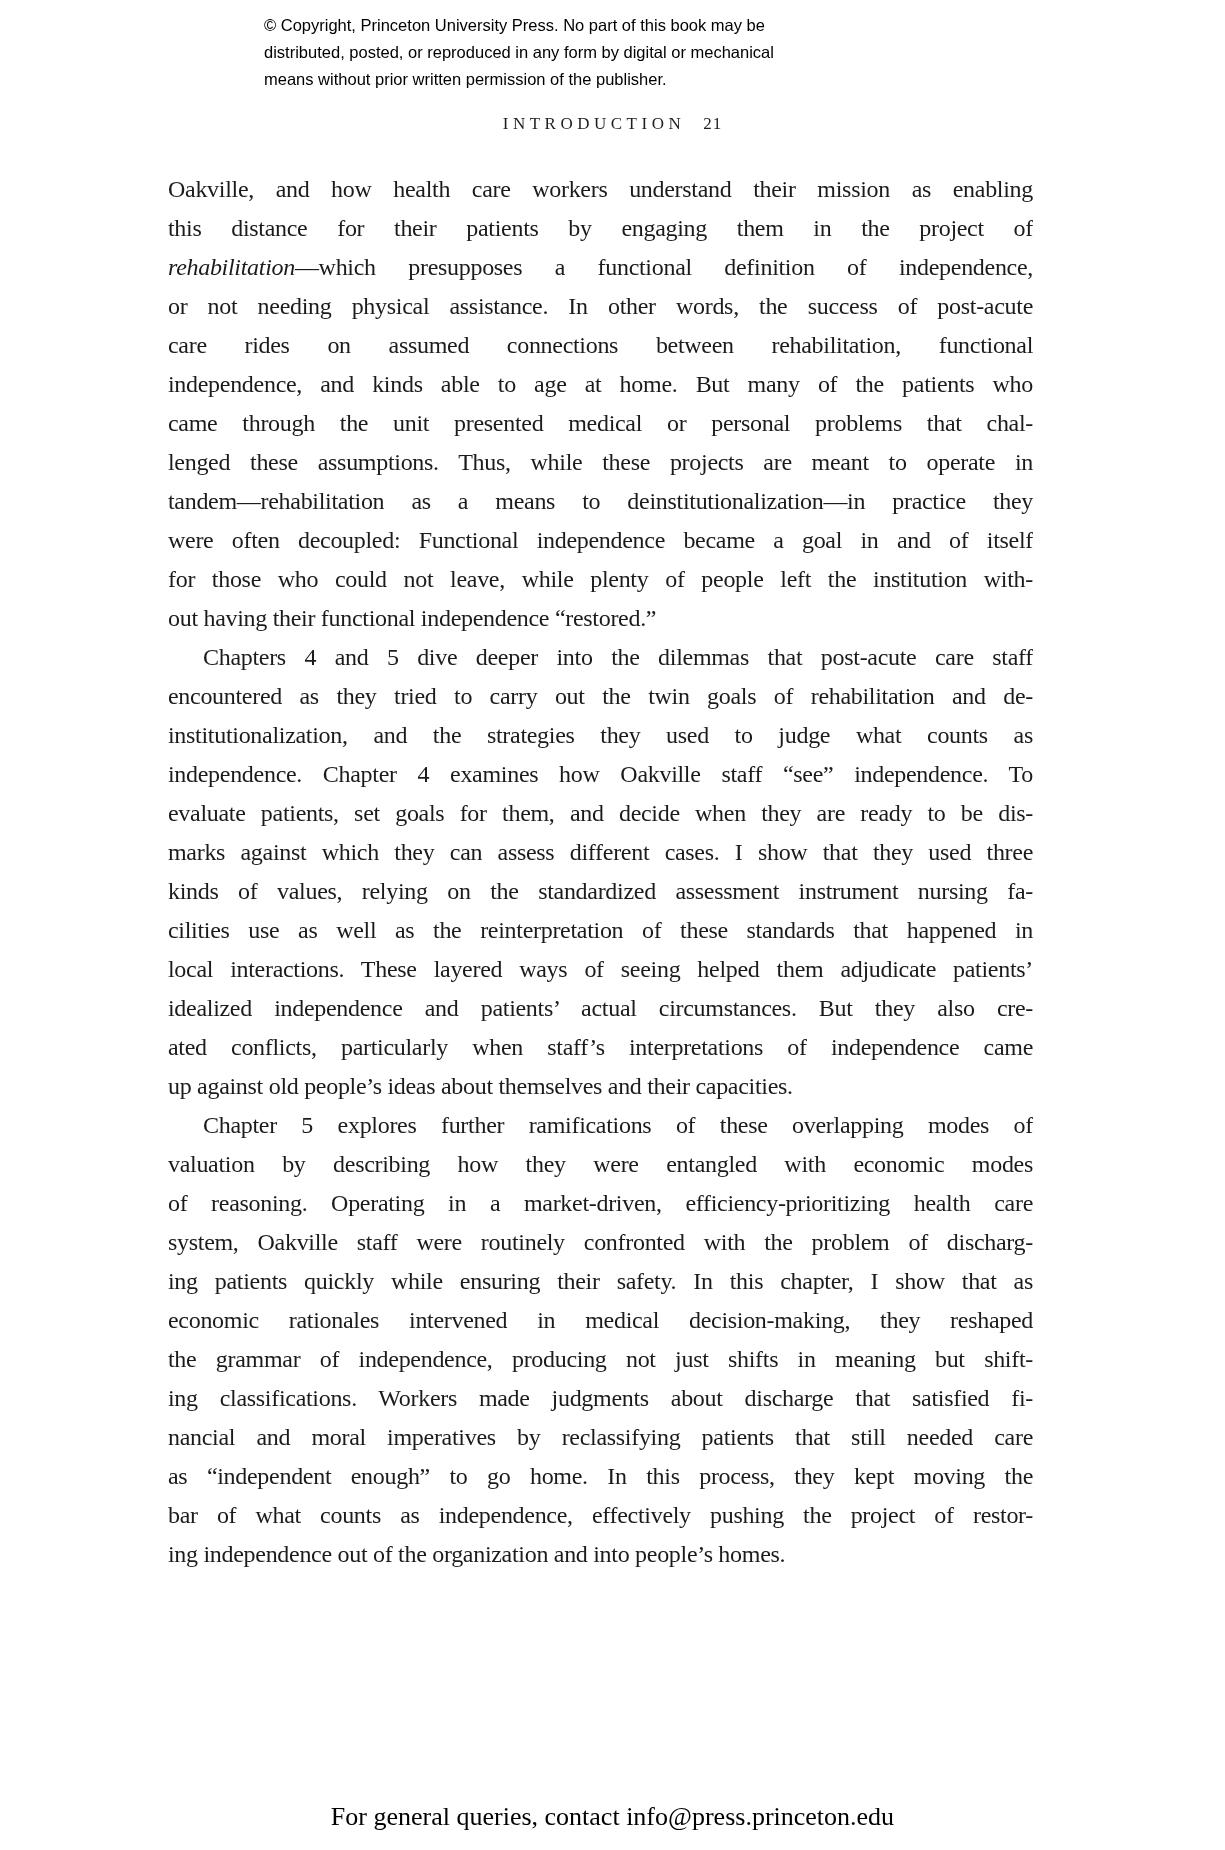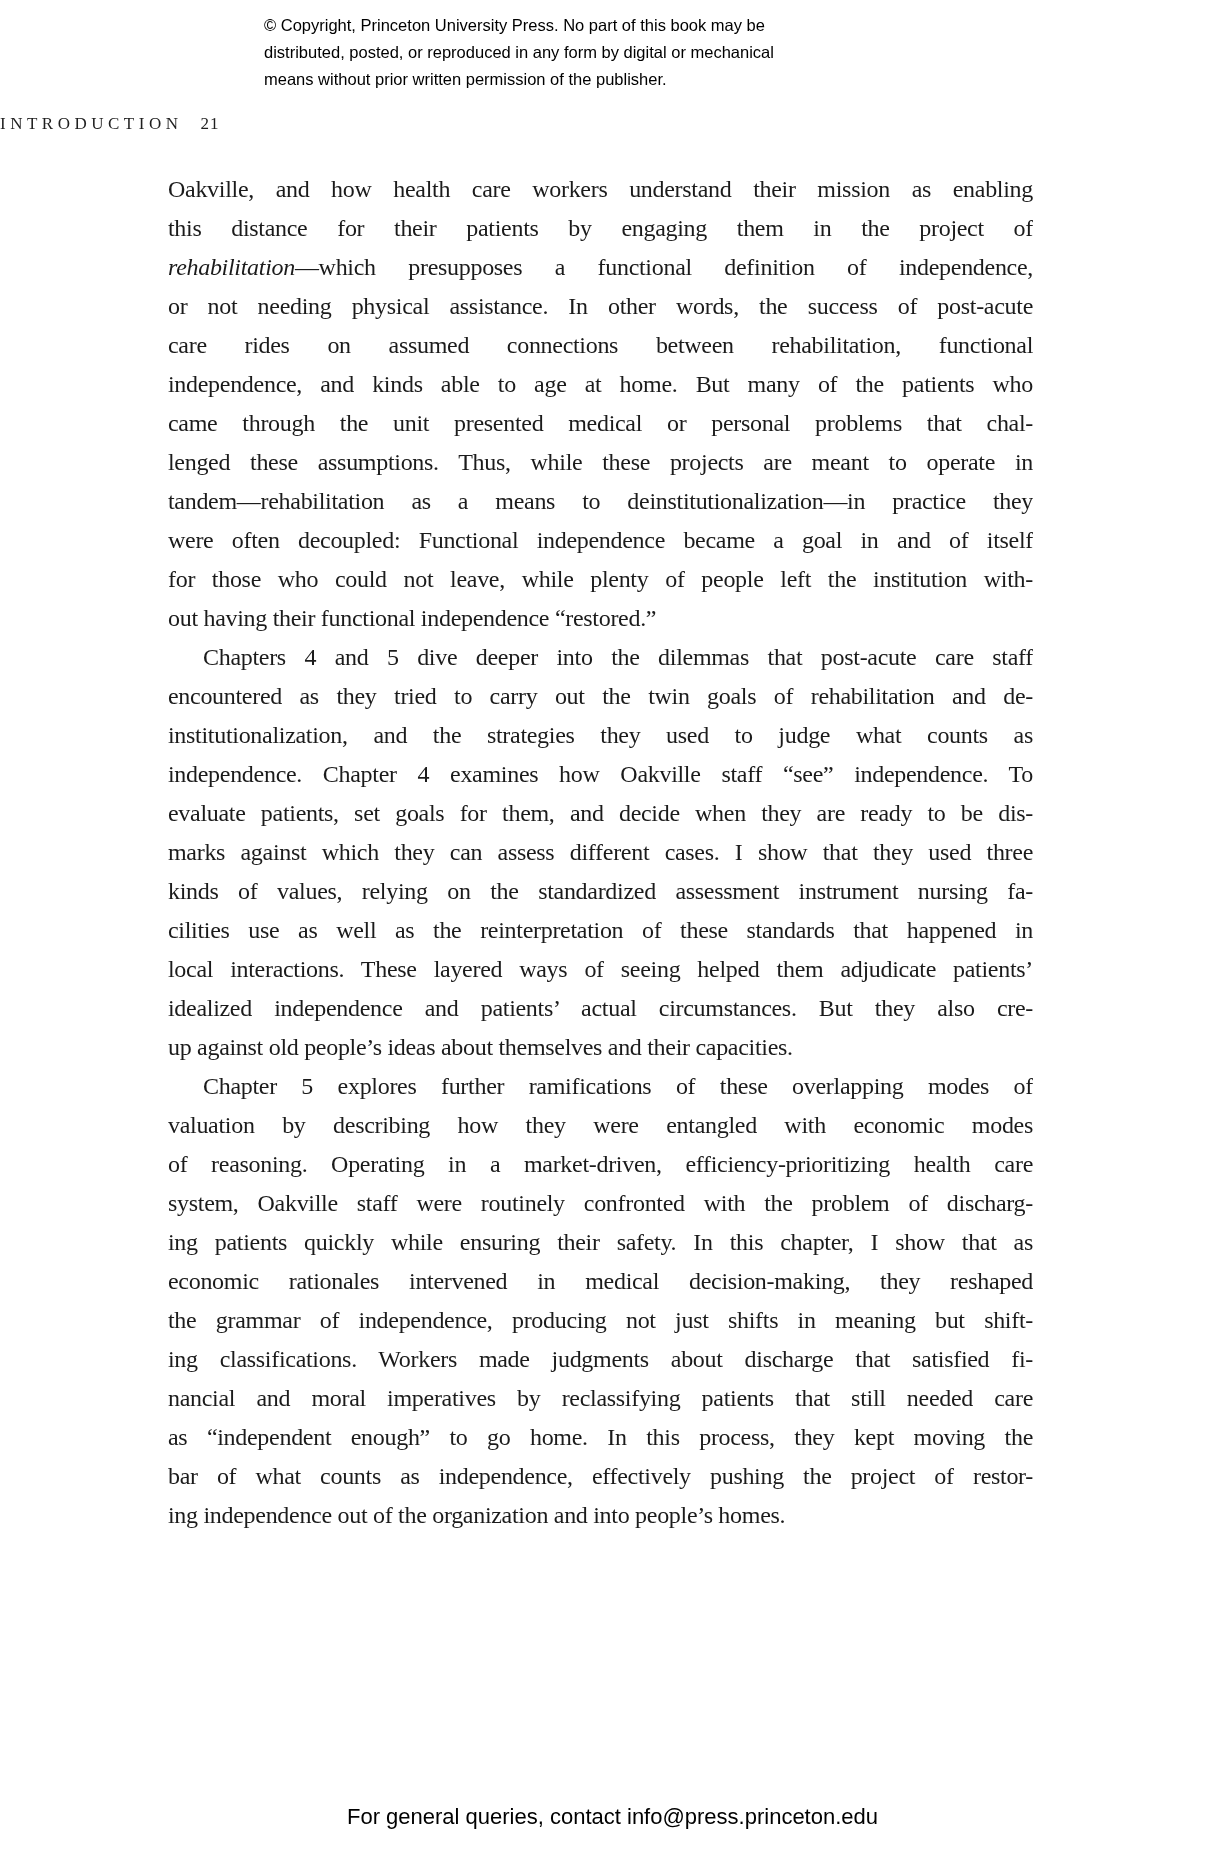--- a/index.html
+++ b/index.html
@@ -26,20 +26,21 @@
     color: #000000;
     text-align: left;
     white-space: nowrap;
   }
   
   .running-head {
     position: absolute;
     top: 114px;
     left: 0;
     width: 100%;
+    text-align: center;
     font-family: "Liberation Serif", serif;
     font-size: 17px;
     color: #1f1f1f;
   }
   .running-head .rh-title {
     letter-spacing: 4.5px;
   }
   .running-head .rh-page {
     margin-left: 18px;
     letter-spacing: 1px;
@@ -69,22 +70,22 @@
   .body-text .line.indent {
     text-indent: 35px;
   }
   
   .footer {
     position: absolute;
     top: 1803px;
     left: 0;
     width: 100%;
     text-align: center;
-    font-family: Liberation Sans, sans-serif;
-    font-size: 22px;
+    font-family: Liberation Serif, serif;
+    font-size: 26px;
     line-height: 27px;
     color: #000000;
   }
 </style>
 </head>
 <body>
 
 <div class="page">
 
   <div class="notice">
@@ -116,20 +117,21 @@
         <div class="line indent">Chapters 4 and 5 dive deeper into the dilemmas that post-acute care staff</div>
         <div class="line">encountered as they tried to carry out the twin goals of rehabilitation and de-</div>
         <div class="line">institutionalization, and the strategies they used to judge what counts as</div>
         <div class="line">independence. Chapter 4 examines how Oakville staff “see” independence. To</div>
         <div class="line">evaluate patients, set goals for them, and decide when they are ready to be dis-</div>
         <div class="line">marks against which they can assess different cases. I show that they used three</div>
         <div class="line">kinds of values, relying on the standardized assessment instrument nursing fa-</div>
         <div class="line">cilities use as well as the reinterpretation of these standards that happened in</div>
         <div class="line">local interactions. These layered ways of seeing helped them adjudicate patients’</div>
         <div class="line">idealized independence and patients’ actual circumstances. But they also cre-</div>
+        <div class="line">ated conflicts, particularly when staff’s interpretations of independence came</div>
         <div class="line last">up against old people’s ideas about themselves and their capacities.</div>
       </div>
       <div>
         <div class="line indent">Chapter 5 explores further ramifications of these overlapping modes of</div>
         <div class="line">valuation by describing how they were entangled with economic modes</div>
         <div class="line">of reasoning. Operating in a market-driven, efficiency-prioritizing health care</div>
         <div class="line">system, Oakville staff were routinely confronted with the problem of discharg-</div>
         <div class="line">ing patients quickly while ensuring their safety. In this chapter, I show that as</div>
         <div class="line">economic rationales intervened in medical decision-making, they reshaped</div>
         <div class="line">the grammar of independence, producing not just shifts in meaning but shift-</div>

